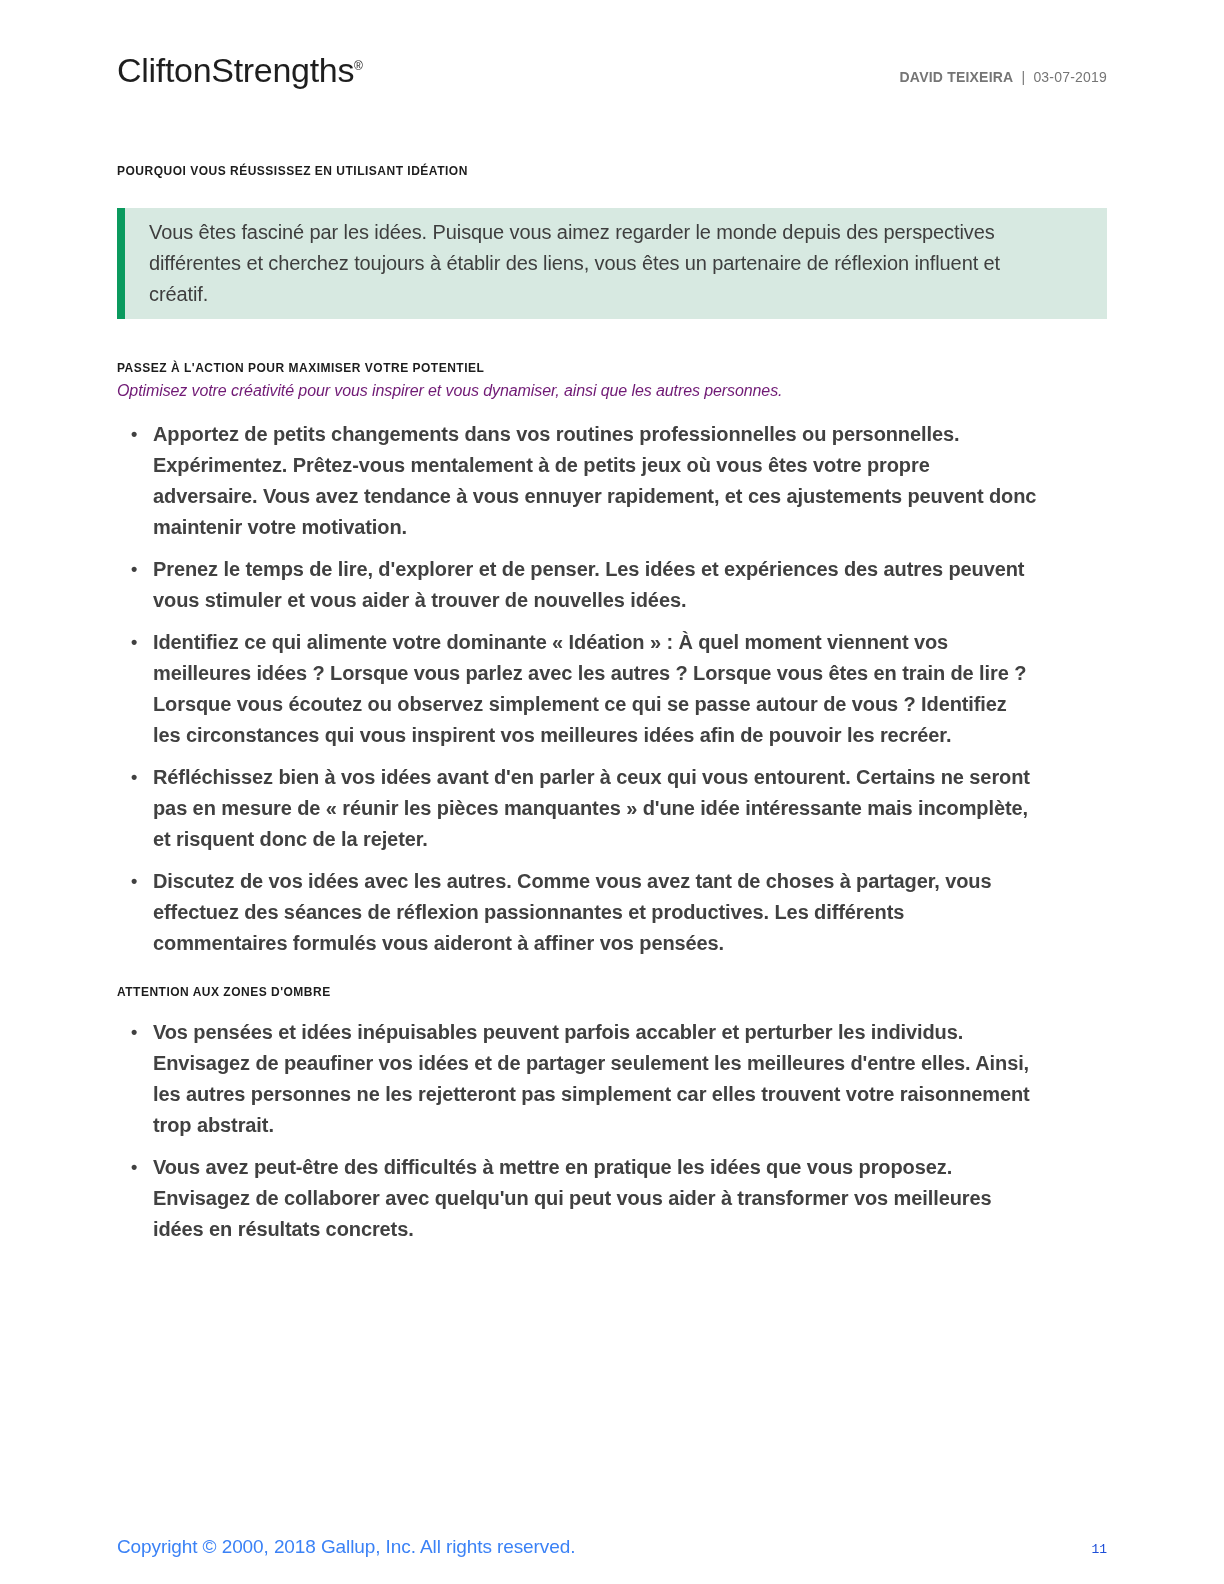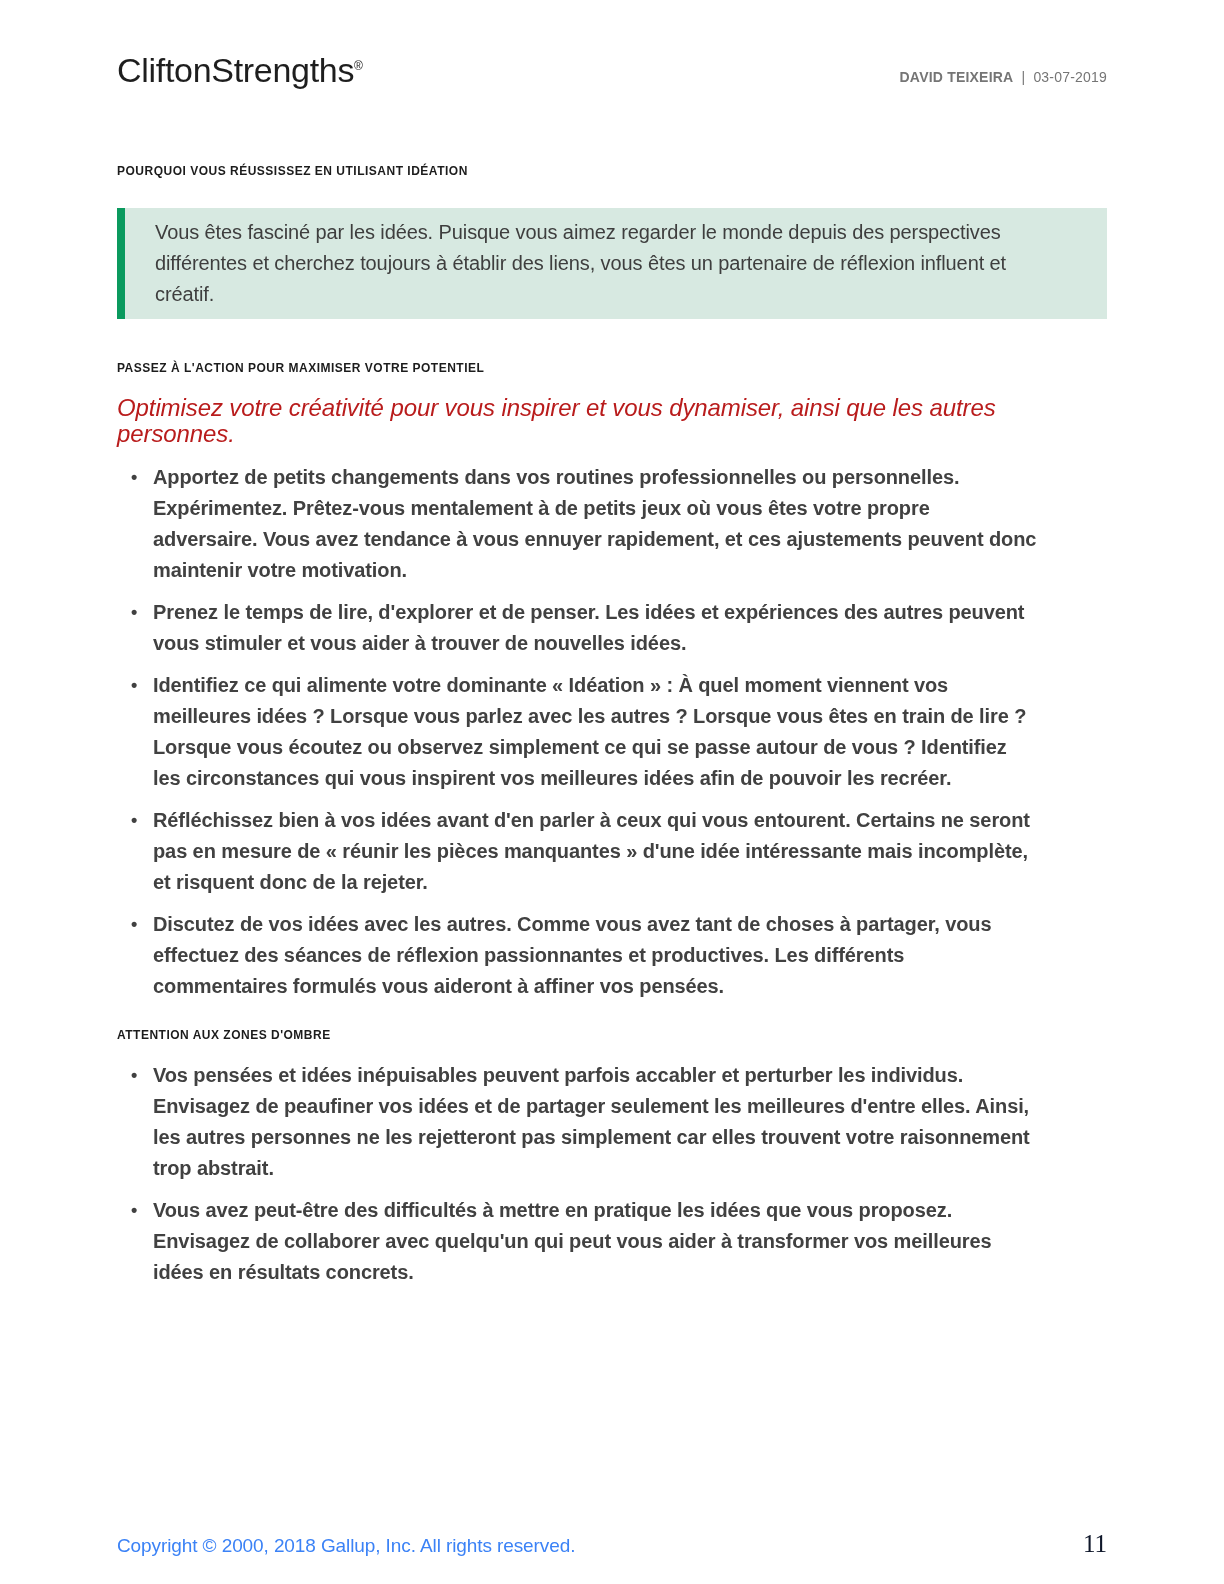--- a/index.html
+++ b/index.html
@@ -60,36 +60,35 @@
     line-height: 19px;
   }
   #why-heading { margin-top: 70px; }
   #action-heading { margin-top: 40px; }
   #blindspots-heading { margin-top: 24px; }
   
   .quote-box {
     margin-top: 27px;
     background: var(--quote-bg);
     border-left: 8px solid var(--accent-green);
-    padding: 9px 80px 9px 30px;
+    padding: 9px 80px 9px 24px;
     min-height: 111px;
   }
   .quote-text {
     font-size: 20px;
     line-height: 31px;
     color: #3e3e3e;
     letter-spacing: -0.1px;
   }
   
   .intro {
-    margin-top: 17px;
-    font-size: 24px;
+    font-size: 16px;
     font-style: italic;
     line-height: 26px;
-    color: #b91c1c;
+    color: #701a75;
     letter-spacing: -0.1px;
   }
   
   ul.bullets {
     list-style: none;
     margin-top: 15px;
     max-width: 920px;
   }
   ul.bullets li {
     position: relative;
@@ -118,23 +117,23 @@
     display: flex;
     justify-content: space-between;
     align-items: baseline;
   }
   .copyright {
     font-size: 19px;
     color: #3b82f6;
     letter-spacing: -0.1px;
   }
   .page-number {
-    font-family: Liberation Serif, serif;
-    font-size: 25px;
-    color: #0f172a;
+    font-family: Liberation Mono, monospace;
+    font-size: 13px;
+    color: #1d4ed8;
   }
 </style>
 </head>
 <body>
 
 <div class="page">
 
   <div class="header">
     <div class="logo">
       <span>CliftonStrengths</span><span class="registered">®</span>

